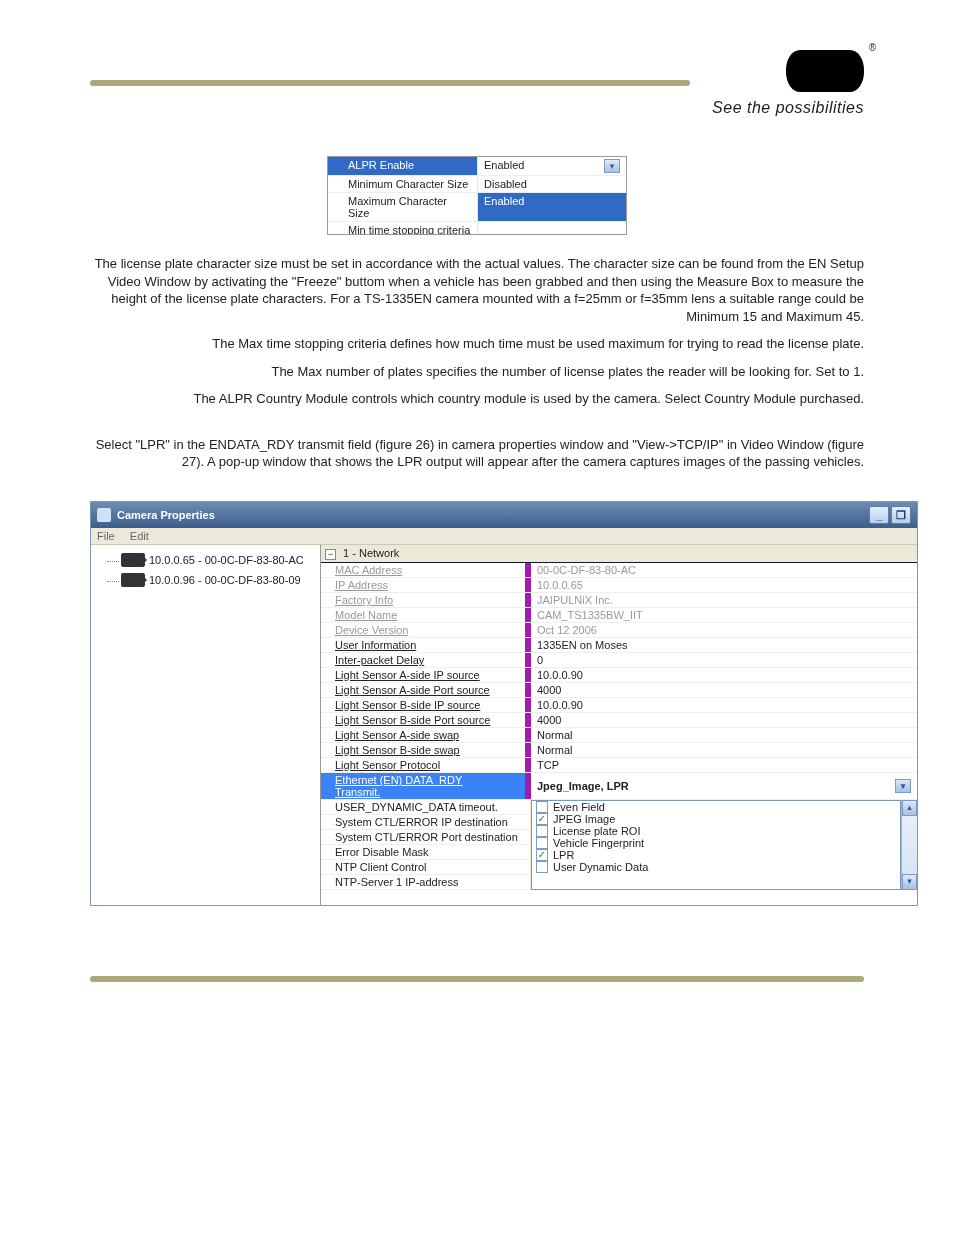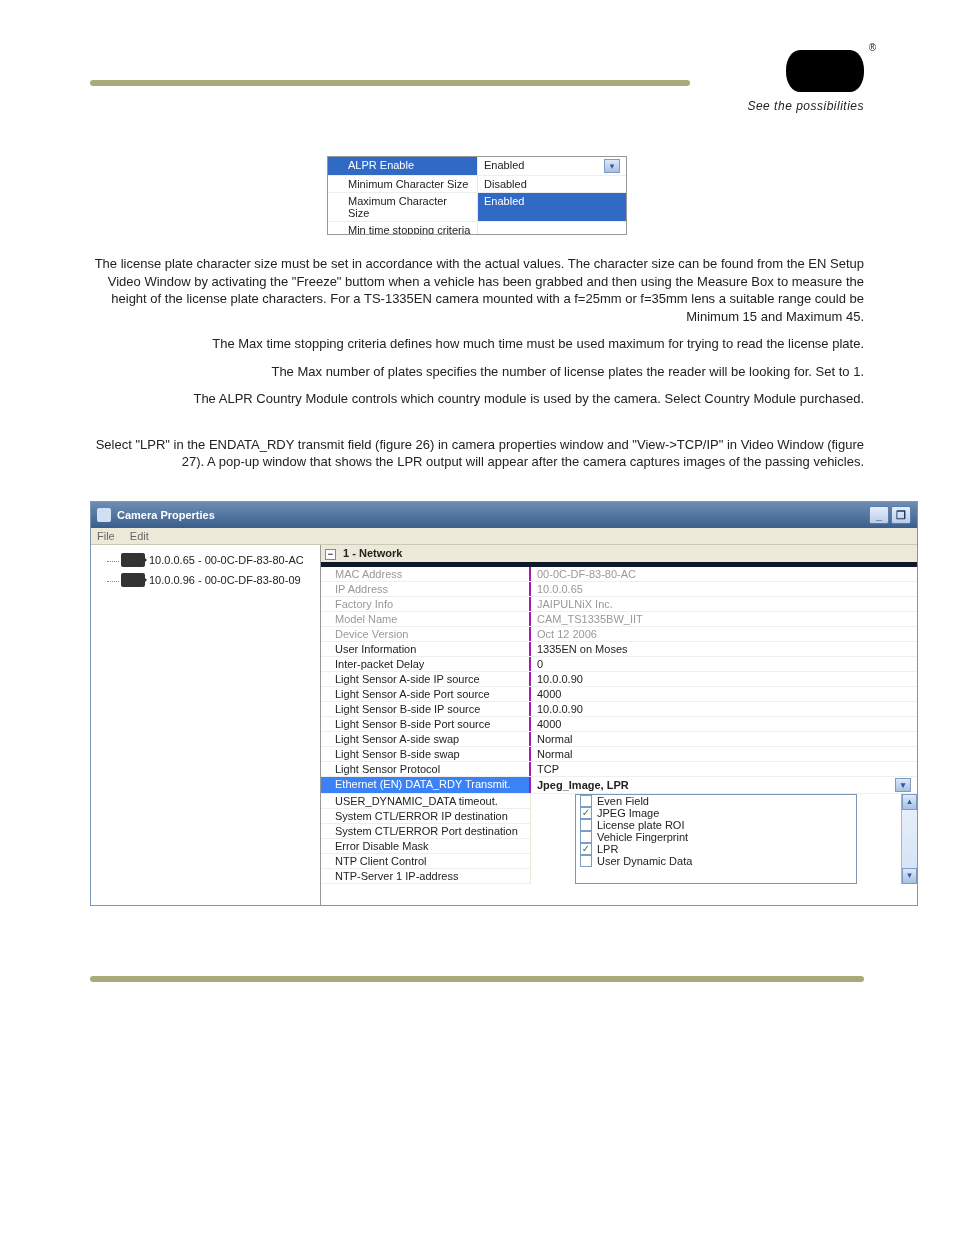--- a/index.html
+++ b/index.html
@@ -1,21 +1,21 @@
 <!DOCTYPE html>
 <html><head>
 <meta charset="utf-8">
 <style>
   * { box-sizing: border-box; margin: 0; padding: 0; }
   body { background: #fff; font-family: Verdana, Arial, sans-serif; font-size: 13px; color: #222; width: 954px; }
   .page { padding: 60px 90px 60px 90px; position: relative; }
   .logo-block { position: absolute; top: 50px; right: 90px; text-align: right; font-style: italic; }
   .logo-shape { width: 78px; height: 42px; background: #000; border-radius: 14px 14px 14px 14px / 20px 20px 20px 20px; position: relative; display: inline-block; }
   .logo-r { position: absolute; top: -8px; right: -12px; font-size: 10px; font-style: normal; }
-  .logo-text { font-size: 12px; letter-spacing: 0.5px; color: #222; margin-top: 4px; }
+  .logo-text { font-size: 16px; letter-spacing: 0.5px; color: #222; margin-top: 4px; }
   .hr-olive { height: 6px; background: #a9a97a; border-radius: 3px; width: 600px; margin-top: 20px; margin-bottom: 70px; }
   .hr-olive.bottom { width: 100%; margin-top: 70px; margin-bottom: 0; }
 
   
   .propgrid1 { width: 300px; margin: 0 auto 20px auto; border: 1px solid #999; font-family: "Microsoft Sans Serif", Tahoma, sans-serif; font-size: 11px; }
   .pg1-header { background: #ece9d8; border-bottom: 1px solid #c0c0c0; padding: 2px 4px; font-weight: bold; }
   .pg1-header .box { display: inline-block; width: 11px; height: 11px; border: 1px solid #888; background: #fff; text-align: center; line-height: 9px; font-size: 9px; margin-right: 4px; }
   .pg1-row { display: flex; border-bottom: 1px solid #eee; }
   .pg1-row:last-child { border-bottom: none; }
   .pg1-left { flex: 0 0 150px; padding: 2px 6px 2px 20px; border-right: 1px solid #ece9d8; }
@@ -35,36 +35,36 @@
   .cp-title .ticon { width: 14px; height: 14px; background:#cfe0f4; border-radius:2px; margin-right:6px; }
   .cp-menu { background: #ece9d8; padding: 2px 6px; color: #666; border-bottom: 1px solid #c9c9b8; }
   .cp-menu span { margin-right: 12px; }
   .cp-body { display: flex; background: #fff; height: 360px; }
   .cp-tree { flex: 0 0 230px; border-right: 1px solid #999; padding: 6px 4px; }
   .tree-item { display: flex; align-items: center; margin: 2px 0 6px 26px; position: relative; }
   .tree-item::before { content: ""; position: absolute; left: -14px; top: 8px; width: 12px; height: 1px; border-top: 1px dotted #888; }
   .tree-item .cam { width: 24px; height: 14px; background: #333; border-radius: 2px; margin-right: 4px; position: relative; }
   .tree-item .cam::after { content: ""; position: absolute; right: -6px; top: 3px; width: 0; height: 0; border: 4px solid transparent; border-left-color: #333; }
   .cp-grid { flex: 1; display: flex; flex-direction: column; }
-  .cp-grid-header { background: #ece9d8; padding: 2px 4px; font-weight: bold; border-bottom: 5px solid #0f172a; }
+  .cp-grid-header { background: #ece9d8; padding: 2px 4px; font-weight: normal; border-bottom: 1px solid #0f172a; }
   .cp-grid-header .box { display: inline-block; width: 11px; height: 11px; border: 1px solid #888; background: #fff; text-align: center; line-height: 9px; font-size: 9px; margin-right: 4px; }
   .cp-row { display: flex; border-bottom: 1px solid #efefef; }
-  .cp-left { flex: 0 0 210px; padding: 1px 18px 1px 14px; border-right: 2px solid #a21caf; }
+  .cp-left { flex: 0 0 210px; padding: 1px 18px 1px 14px; border-right: 6px solid #a21caf; text-decoration: underline; }
   .cp-right { flex: 1; padding: 1px 6px; }
   .cp-row.dis .cp-left, .cp-row.dis .cp-right { color: #999; }
   .cp-row.sel .cp-left { background: #3b82f6; color: #fff; }
   .cp-row.sel .cp-right { font-weight: bold; display: flex; align-items:center; }
   .cp-dd-arrow { margin-left:auto; width: 16px; height: 14px; background: linear-gradient(#dfe8f6,#a8c0e0); border: 1px solid #7a9cc6; text-align: center; line-height: 12px; color: #2a5ca8; font-size: 9px; }
   .cp-dd-panel { border: 1px solid #7a97b5; background: #fff; }
   .cp-dd-opt { flex: 1; padding: 0px 4px; display: flex; align-items: flex-end; }
   .cp-dd-opt .chk { width: 12px; height: 12px; border: 1px solid #7a9cc6; margin-right: 5px; font-size: 10px; line-height: 10px; text-align: center; color: #2e7d32; }
   .scroll { width: 16px; background: linear-gradient(#eaf1fb,#d3e1f4); border-left: 1px solid #9fb7d7; display: flex; flex-direction: column; }
   .sbtn { height: 16px; background: linear-gradient(#dfe8f6,#a8c0e0); border: 1px solid #7a9cc6; text-align: center; line-height: 12px; color: #2a5ca8; font-size: 9px; }
   .strack { flex: 1; }
-  .innerflex { display:flex;gap:44px; }
+  .innerflex { display:flex; }
 </style>
 </head>
 <body>
 
 <div class="page">
   <div class="logo-block">
     <div style="position:relative; display:inline-block;">
       <div class="logo-shape"></div>
       <span class="logo-r">®</span>
     </div>

